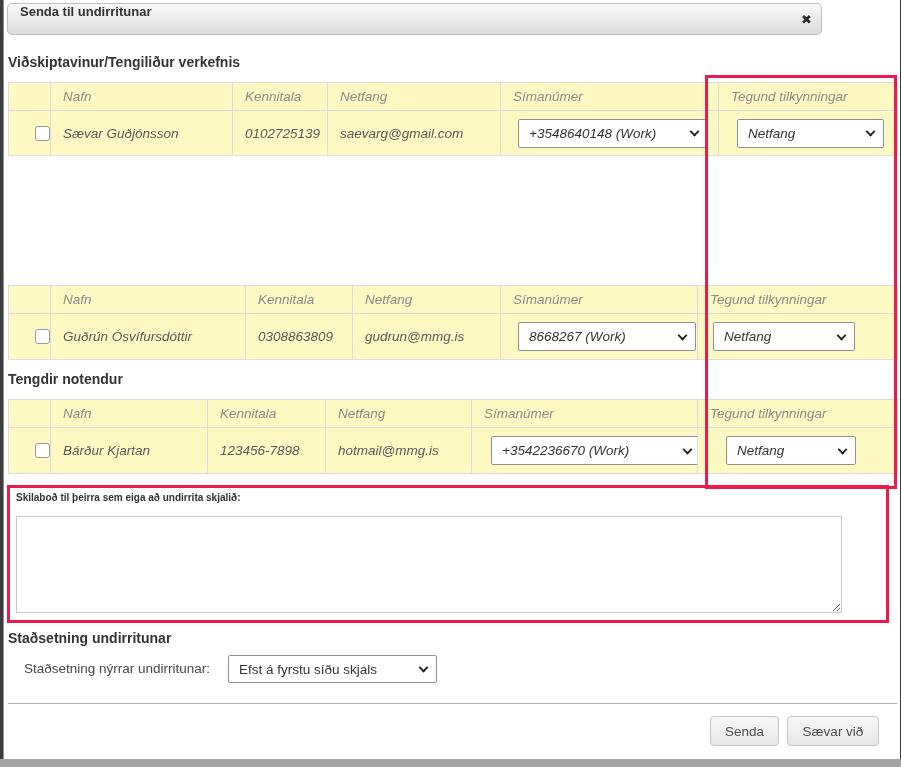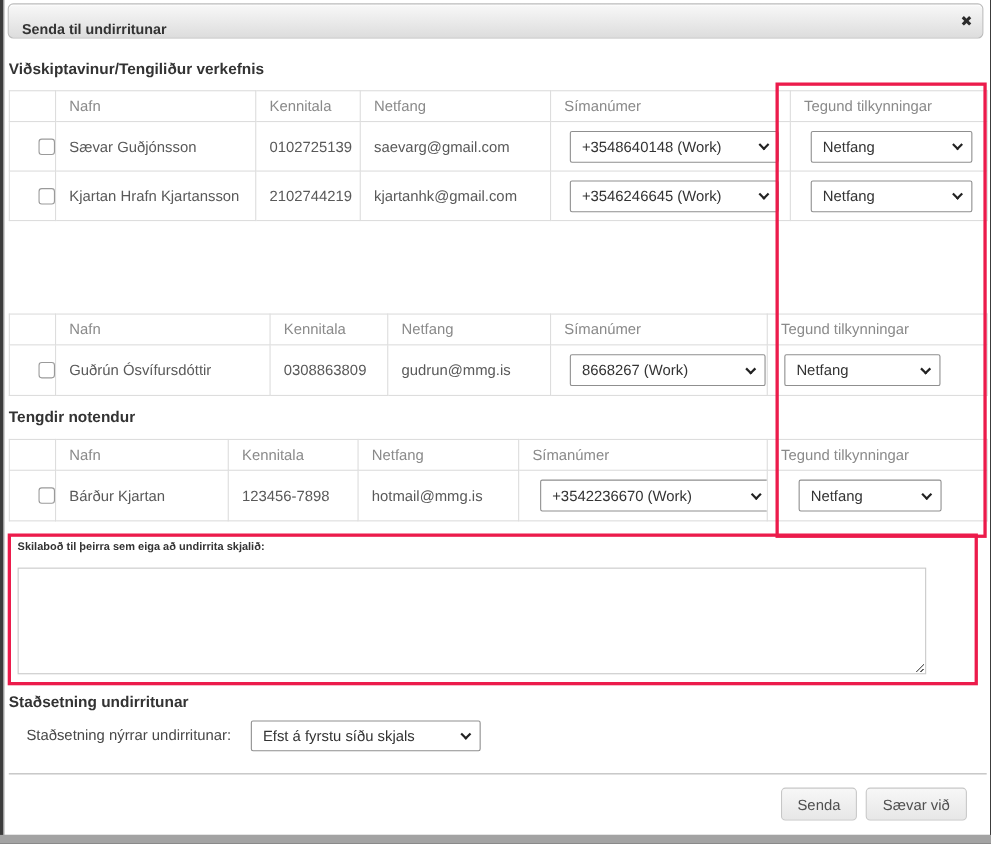--- a/index.html
+++ b/index.html
@@ -4,30 +4,30 @@
 <style>
   * { margin:0; padding:0; box-sizing:border-box; }
   html,body { width:901px; height:767px; overflow:hidden;
     font-family:"Liberation Sans","DejaVu Sans",sans-serif; background:#3c3c3c; }
   .abs { position:absolute; }
 
   .dialog-bg { left:3px; top:0; width:897px; height:759px; background:#fff;
     border-left:1px solid #8d8d8d; }
   .bottom-strip { left:0; top:759px; width:901px; height:8px; background:#a3a3a3; }
 
-  .titlebar { left:7px; top:3px; width:887px; height:32px;
+  .titlebar { left:7px; top:3px; width:815px; height:32px;
     background:linear-gradient(#f8f8f8,#dddddd); border:1px solid #bcbcbc;
-    border-radius:5px; box-shadow:inset 0 1px 0 #fff; display:flex; align-items:flex-end; }
+    border-radius:5px; box-shadow:inset 0 1px 0 #fff; display:flex; align-items:flex-start; }
   .titlebar .title { padding-left:12px; font-size:13px; font-weight:bold; color:#333; }
   .close-btn { position:absolute; right:9px; top:0; height:32px; line-height:32px;
     font-size:13px; font-weight:bold; color:#2b2b2b; cursor:pointer; }
 
   .section-heading { font-size:14px; font-weight:bold; color:#333; }
 
-  table.grid { border-collapse:collapse; table-layout:fixed; background:#ffffff; }
+  table.grid { border-collapse:collapse; table-layout:fixed; background:#fef9c3;font-style:italic; }
   table.grid th, table.grid td { border:1px solid #ddd; font-size:13.5px;
     text-align:left; padding-left:12px; overflow:hidden; white-space:nowrap; }
   table.grid th { height:28px; font-weight:normal; color:#8a8a8a; }
   table.grid td { color:#595959; }
   .t1 tbody tr { height:45px; } .t2 tbody tr, .t3 tbody tr { height:46px; }
   td.ctrl { padding-left:0; }
 
   .cb { width:15px; height:15px; border:1px solid #9a9a9a; border-radius:3px;
     background:#fff; margin-left:14px; cursor:pointer; }
 
@@ -108,40 +108,20 @@
             <i class="chev"></i>
           </div>
         </td>
       <td class="ctrl">
           <div class="sel n1">
             <span>Netfang</span>
             <i class="chev"></i>
           </div>
         </td>
     </tr>
-    <tr>
-      <td class="ctrl">
-          <div class="cb"></div>
-        </td>
-      <td>Kjartan Hrafn Kjartansson</td>
-      <td>2102744219</td>
-      <td>kjartanhk@gmail.com</td>
-      <td class="ctrl">
-          <div class="sel p1">
-            <span>+3546246645 (Work)</span>
-            <i class="chev"></i>
-          </div>
-        </td>
-      <td class="ctrl">
-          <div class="sel n1">
-            <span>Netfang</span>
-            <i class="chev"></i>
-          </div>
-        </td>
-    </tr>
   </tbody>
 </table>
 
 <div class="abs section-heading" style="left:8px; top:257px;margin-top:32px;">Ábyrgðaraðilar</div>
 <table class="abs grid t2" style="left:8px; top:285px; width:889px;">
   <colgroup>
       <col style="width:42px">
       <col style="width:195px">
       <col style="width:107px">
       <col style="width:148px">

